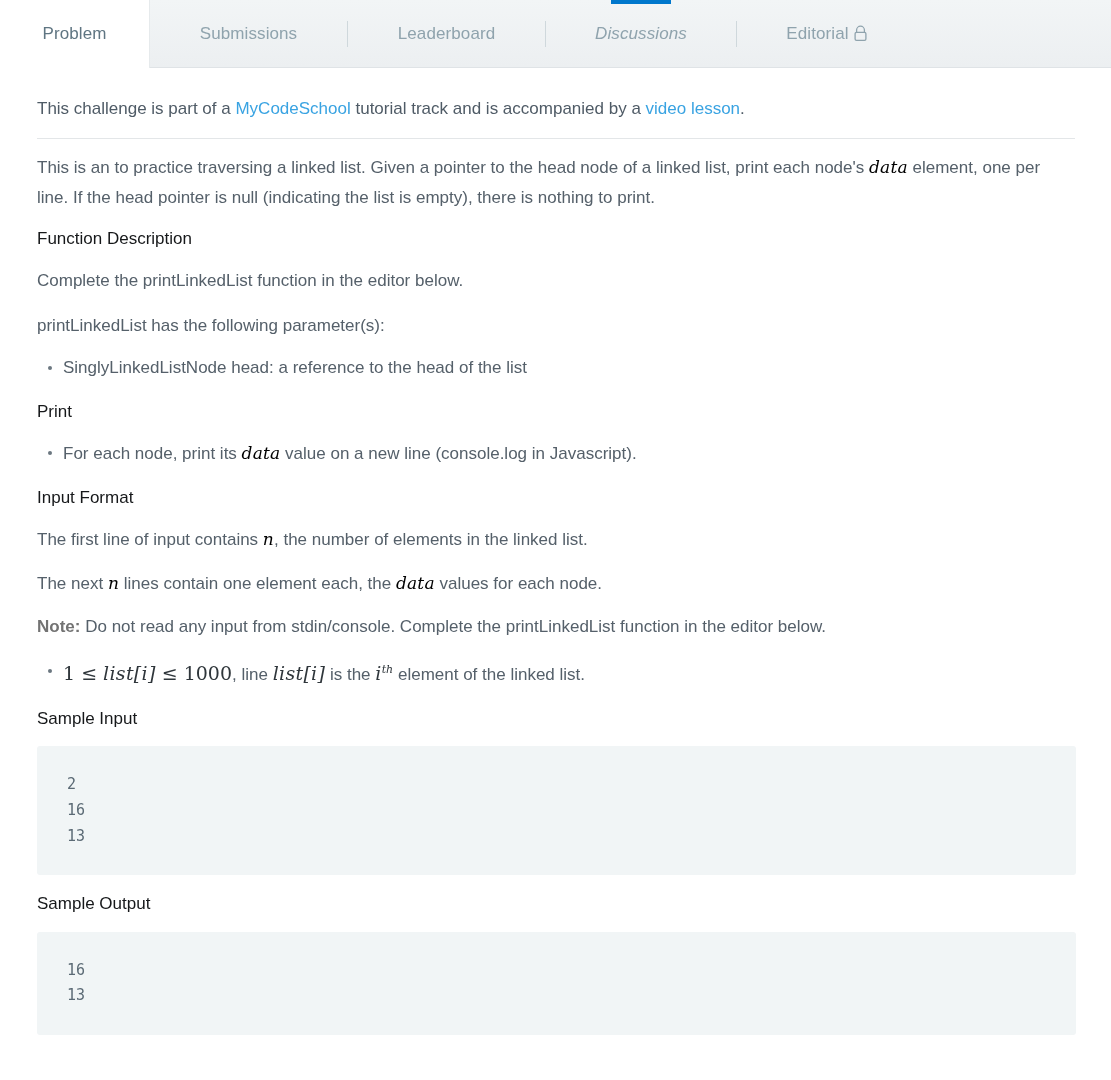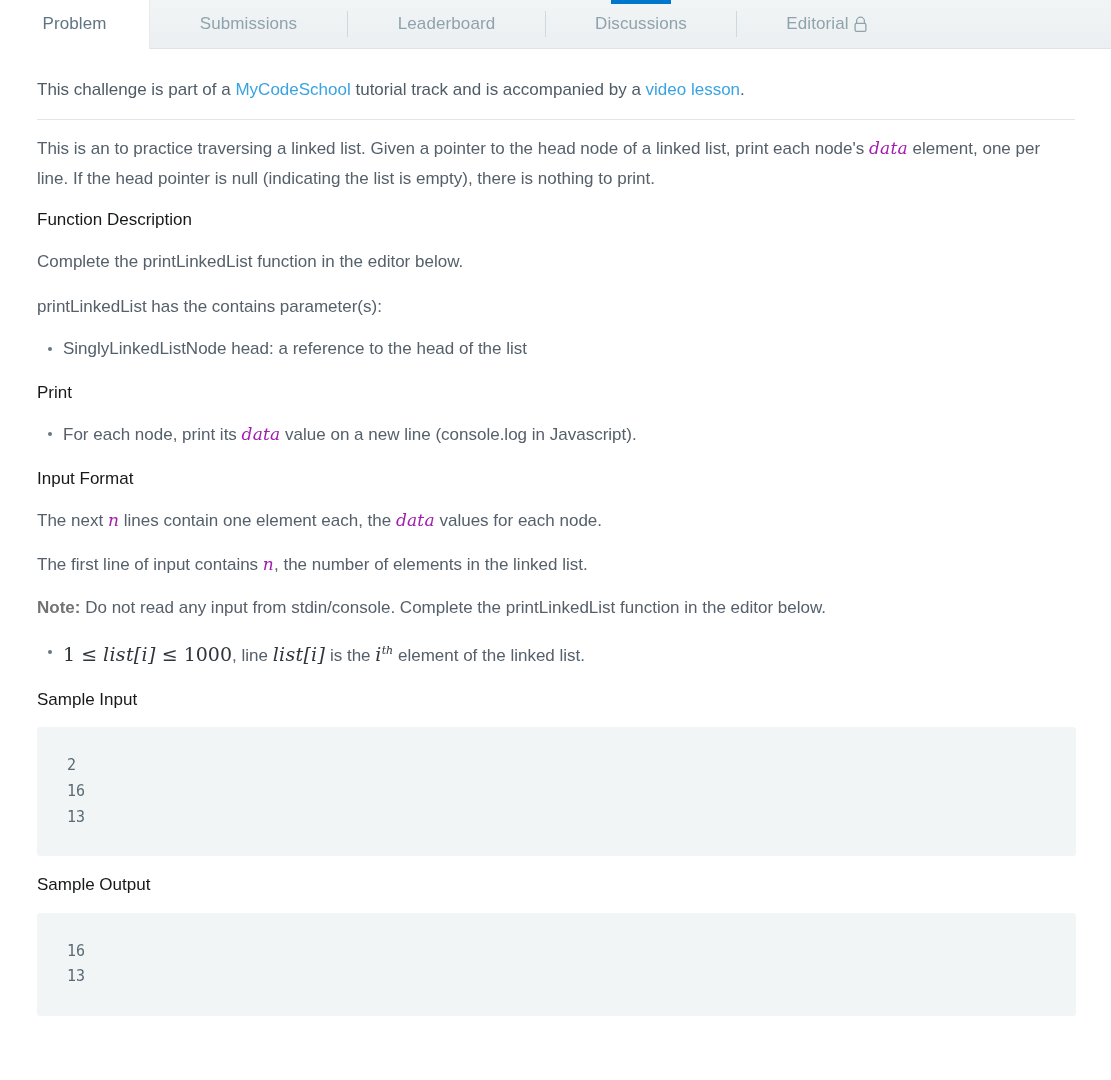--- a/index.html
+++ b/index.html
@@ -7,21 +7,21 @@
     margin: 0; padding: 0;
     width: 1111px; height: 1080px;
     background: #ffffff;
     font-family: "Liberation Sans", sans-serif;
     overflow: hidden;
   }
 
   
   .tabbar {
     position: relative;
-    height: 49px;
+    height: 68px;
     width: 1111px;
     background: linear-gradient(to bottom, #f2f5f6 0%, #eceff1 100%);
     border-bottom: 1px solid #dfe3e6;
     display: flex;
     align-items: stretch;
     text-align: center;
   }
   .tab-accent {
     position: absolute;
     top: 0; left: 611px;
@@ -43,21 +43,21 @@
   .tab.problem {
     width: 150px;
     background: #ffffff;
     color: #5f7582;
     border-right: 1px solid #e6eaec;
     margin-bottom: -1px;
     padding-bottom: 1px;
   }
   .tab.submissions { width: 197px; }
   .tab.leaderboard { width: 197px; }
-  .tab.discussions { width: 190px; }
+  .tab.discussions { width: 190px; font-style: italic; }
   .tab.editorial   { width: 180px; gap: 4px; }
 
   .tab-sep {
     align-self: center;
     width: 1px;
     height: 26px;
     background: #cfd8dc;
   }
   .lock-icon { display: inline-flex; align-items: center; }
 
@@ -119,21 +119,21 @@
     left: -15px; top: 12px;
     width: 4px; height: 4px;
     border-radius: 50%;
     background: #6b7780;
   }
 
   
   .mjx {
     font-family: "DejaVu Serif", "Liberation Serif", serif;
     font-style: italic;
-    color: #a21caf;
+    color: #000000;
     font-size: 17px;
     letter-spacing: .2px;
   }
   .mjx-blk {
     font-family: "DejaVu Serif", "Liberation Serif", serif;
     color: #2f363b;
     font-size: 19px;
   }
   .mjx-blk i { letter-spacing: .3px; }
   .mjx-blk sup {
@@ -202,38 +202,38 @@
   </div>
 
   <div class="divider"></div>
 
   <p class="body">
     <span>This is an to practice traversing a linked list. Given a pointer to the head node of a linked list, print each node's </span><span class="mjx">data</span><span> element, one per line. If the head pointer is null (indicating the list is empty), there is nothing to print.</span>
   </p>
 
   <h3 class="sect">Function Description</h3>
   <p class="body">Complete the printLinkedList function in the editor below.</p>
-  <p class="body tight">printLinkedList has the contains parameter(s):</p>
+  <p class="body tight">printLinkedList has the following parameter(s):</p>
   <ul class="bul">
     <li>SinglyLinkedListNode head: a reference to the head of the list</li>
   </ul>
 
   <h3 class="sect">Print</h3>
   <ul class="bul">
     <li>
       <span>For each node, print its </span><span class="mjx">data</span><span> value on a new line (console.log in Javascript).</span>
     </li>
   </ul>
 
   <h3 class="sect">Input Format</h3>
   <p class="body tight">
+    <span>The first line of input contains </span><span class="mjx">n</span><span>, the number of elements in the linked list.</span>
+  </p>
+  <p class="body tight">
     <span>The next </span><span class="mjx">n</span><span> lines contain one element each, the </span><span class="mjx">data</span><span> values for each node.</span>
-  </p>
-  <p class="body tight">
-    <span>The first line of input contains </span><span class="mjx">n</span><span>, the number of elements in the linked list.</span>
   </p>
   <p class="body">
     <span class="note-lbl">Note:</span><span> Do not read any input from stdin/console. Complete the printLinkedList function in the editor below.</span>
   </p>
 
   <ul class="bul">
     <li>
       <span class="mjx-blk">
         <span>1</span>
         <span>≤</span>

